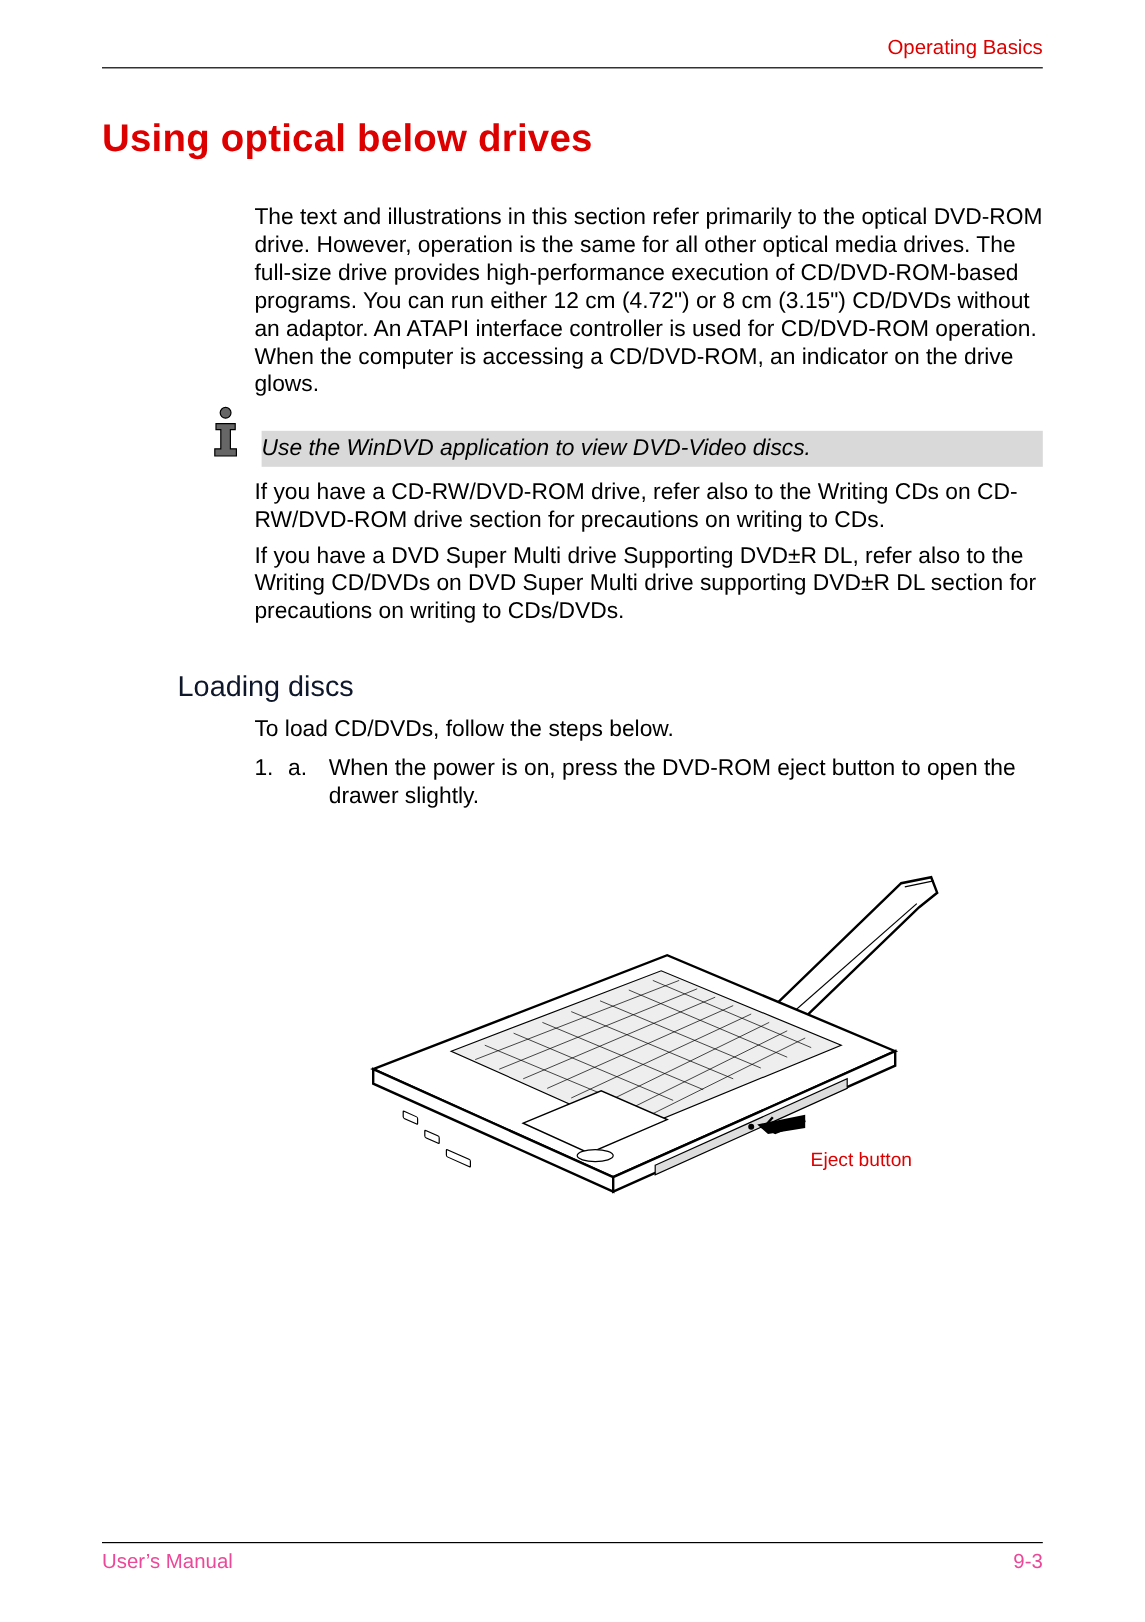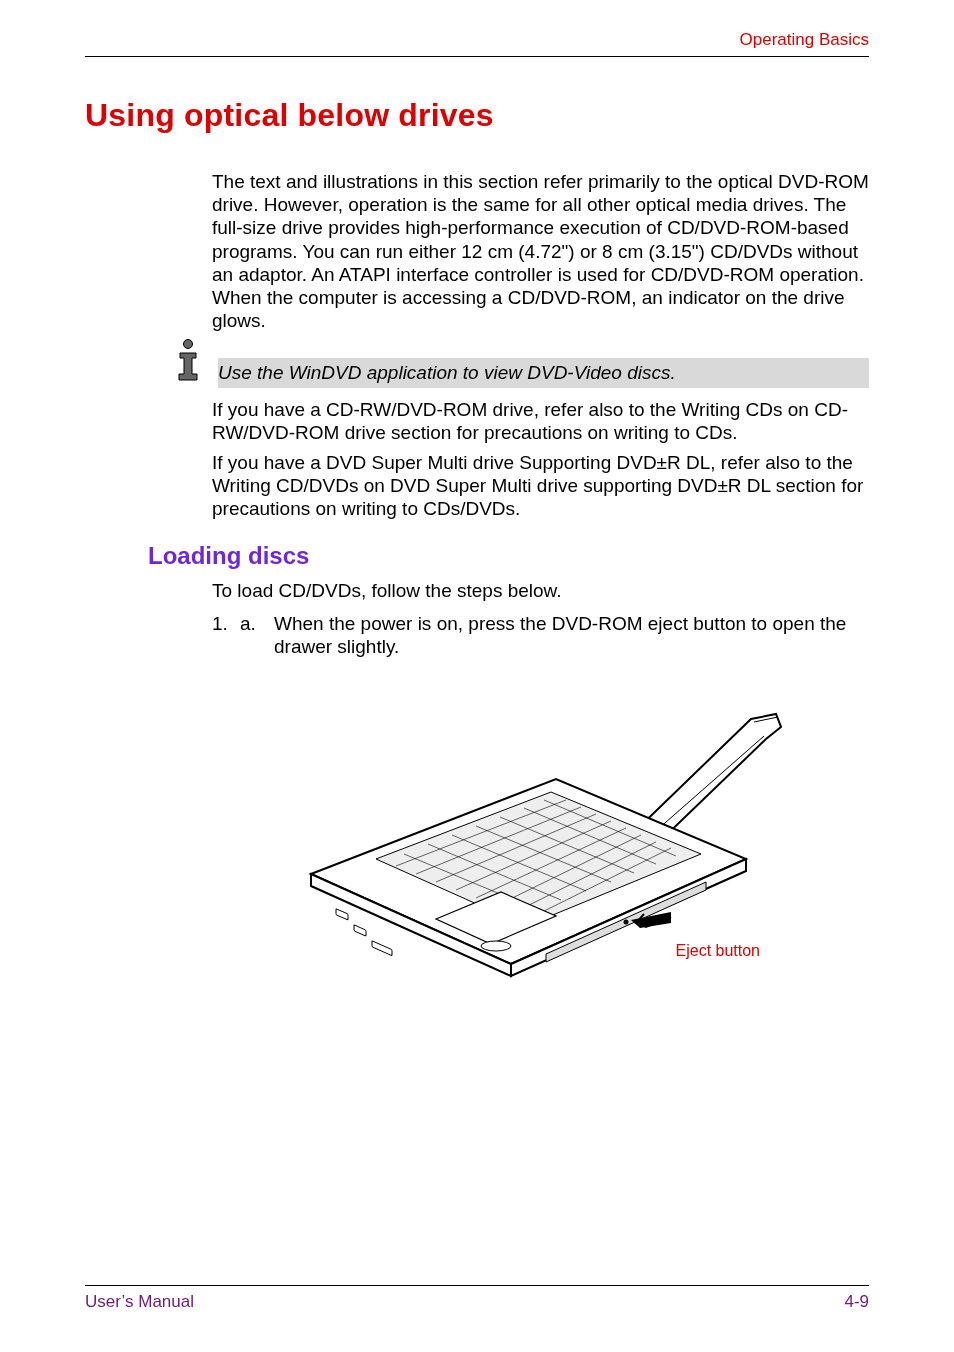--- a/index.html
+++ b/index.html
@@ -63,24 +63,24 @@
     }
     .note-box {
       flex: 1;
       background: #d9d9d9;
       font-style: italic;
       font-size: 19px;
       padding: 3px 6px 3px 0;
       line-height: 1.25;
     }
     .sub-heading {
-      color: #6d28d9;
+      color: #0f172a;
       font-size: 24px;
-      font-weight: 700;
-      margin-top: 22px;
+      font-weight: 400;
+      margin-top: 38px;
       margin-bottom: 10px;
       margin-left: 63px;
     }
     .intro-line {
       font-size: 19px;
       margin-left: 127px;
       margin-bottom: 10px;
     }
     .step-row {
       display: flex;
@@ -110,21 +110,21 @@
       color: #d00;
       font-style: italic;
       font-size: 18px;
       margin-top: 16px;
     }
     .footer-row {
       border-top: 1.5px solid #000;
       padding-top: 6px;
       display: flex;
       justify-content: space-between;
-      color: #701a75;
+      color: #ec4899;
       font-size: 17px;
     }
     .figure-rel { position: relative; display: inline-block; }
   </style>
 </head>
 <body>
 
 <div class="page">
   <div class="header-row">
     <span class="header-text">Operating Basics</span>
@@ -209,15 +209,15 @@
           <path d="M395 223 L361 228 L368 220 L361 228 L370 233 Z" fill="#000" stroke="#000" stroke-width="2"></path>
           <polygon points="395,218 355,226 362,218 355,226 364,234 395,229" fill="#000"></polygon>
         </svg>
         <span class="callout-label" style="left:400px; top:248px;">Eject button</span>
       </div>
     </div>
   </div>
 
   <div class="footer-row">
     <span>User’s Manual</span>
-    <span>4-9</span>
+    <span>9-3</span>
   </div>
 </div>
 
 </body></html>

